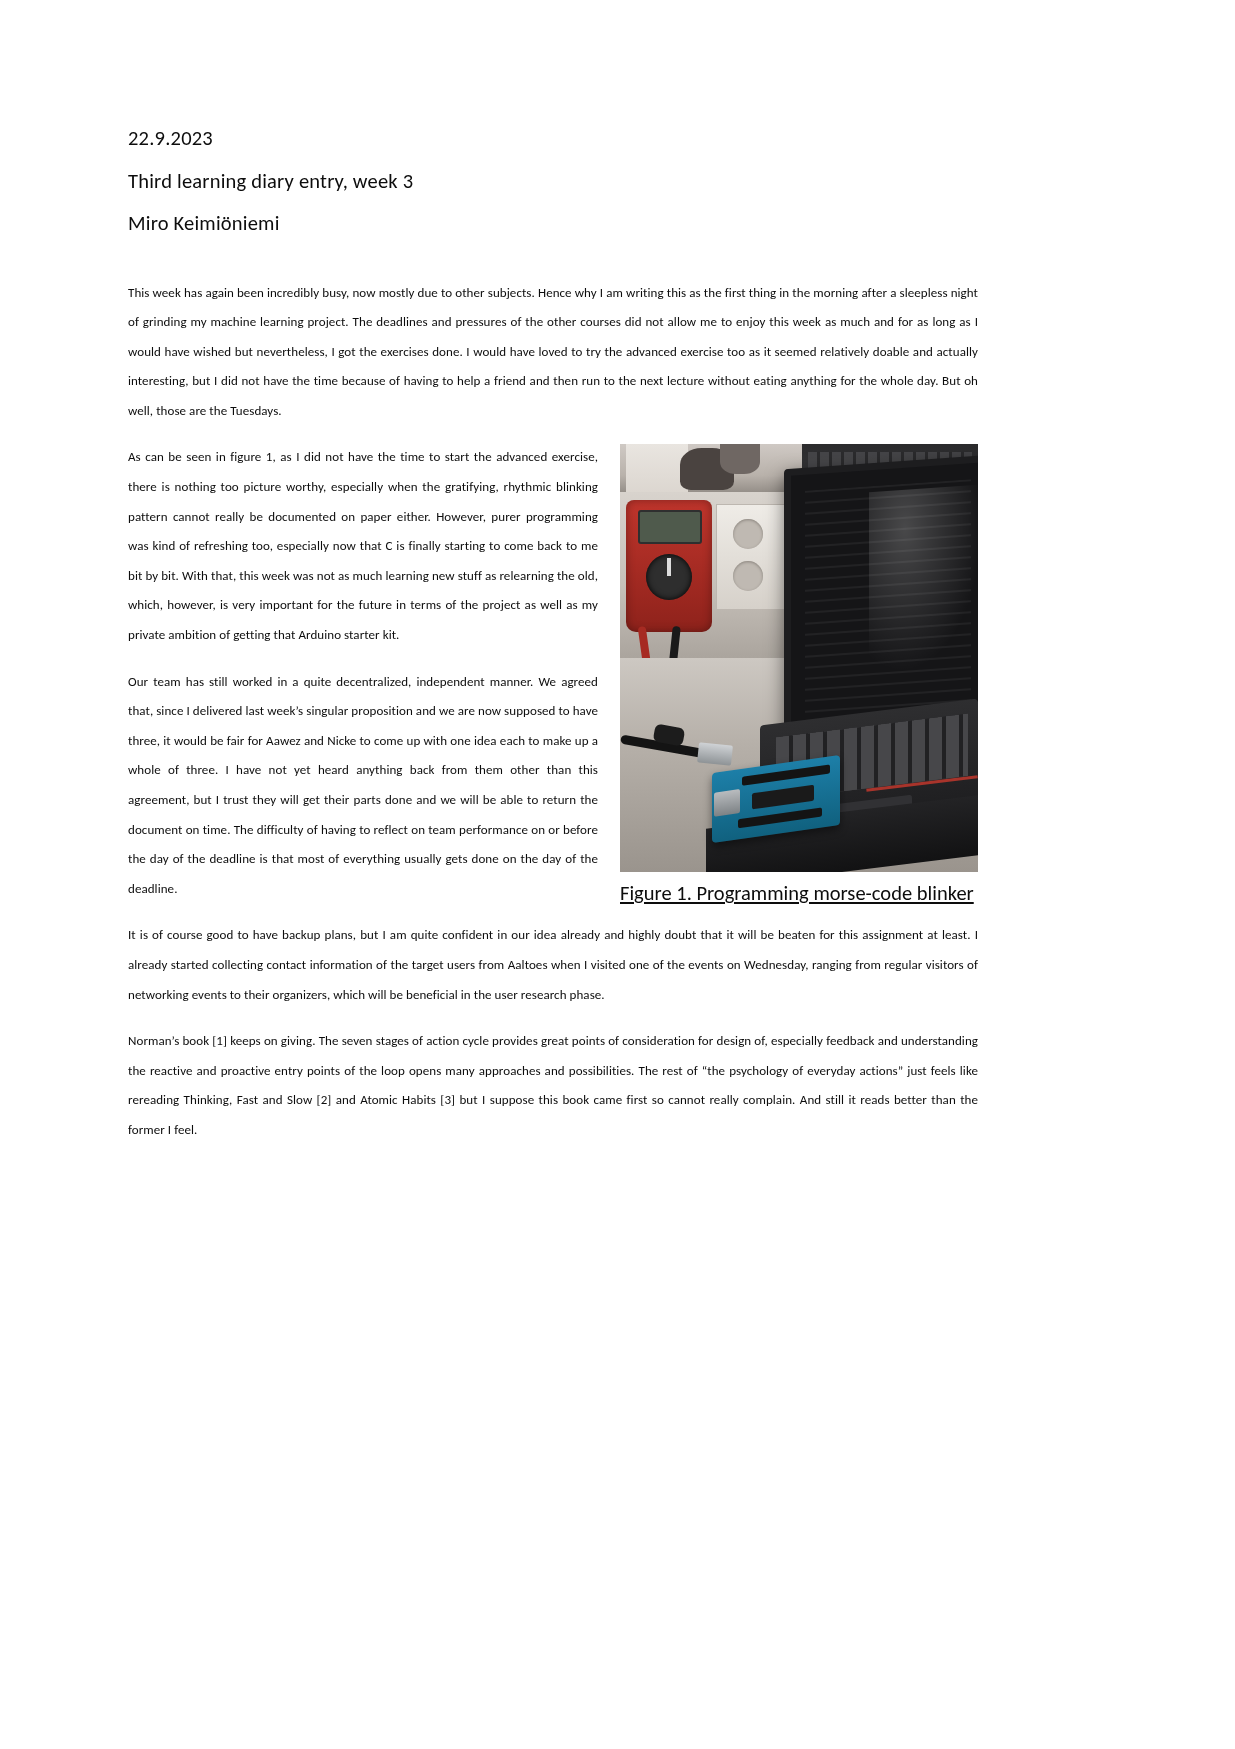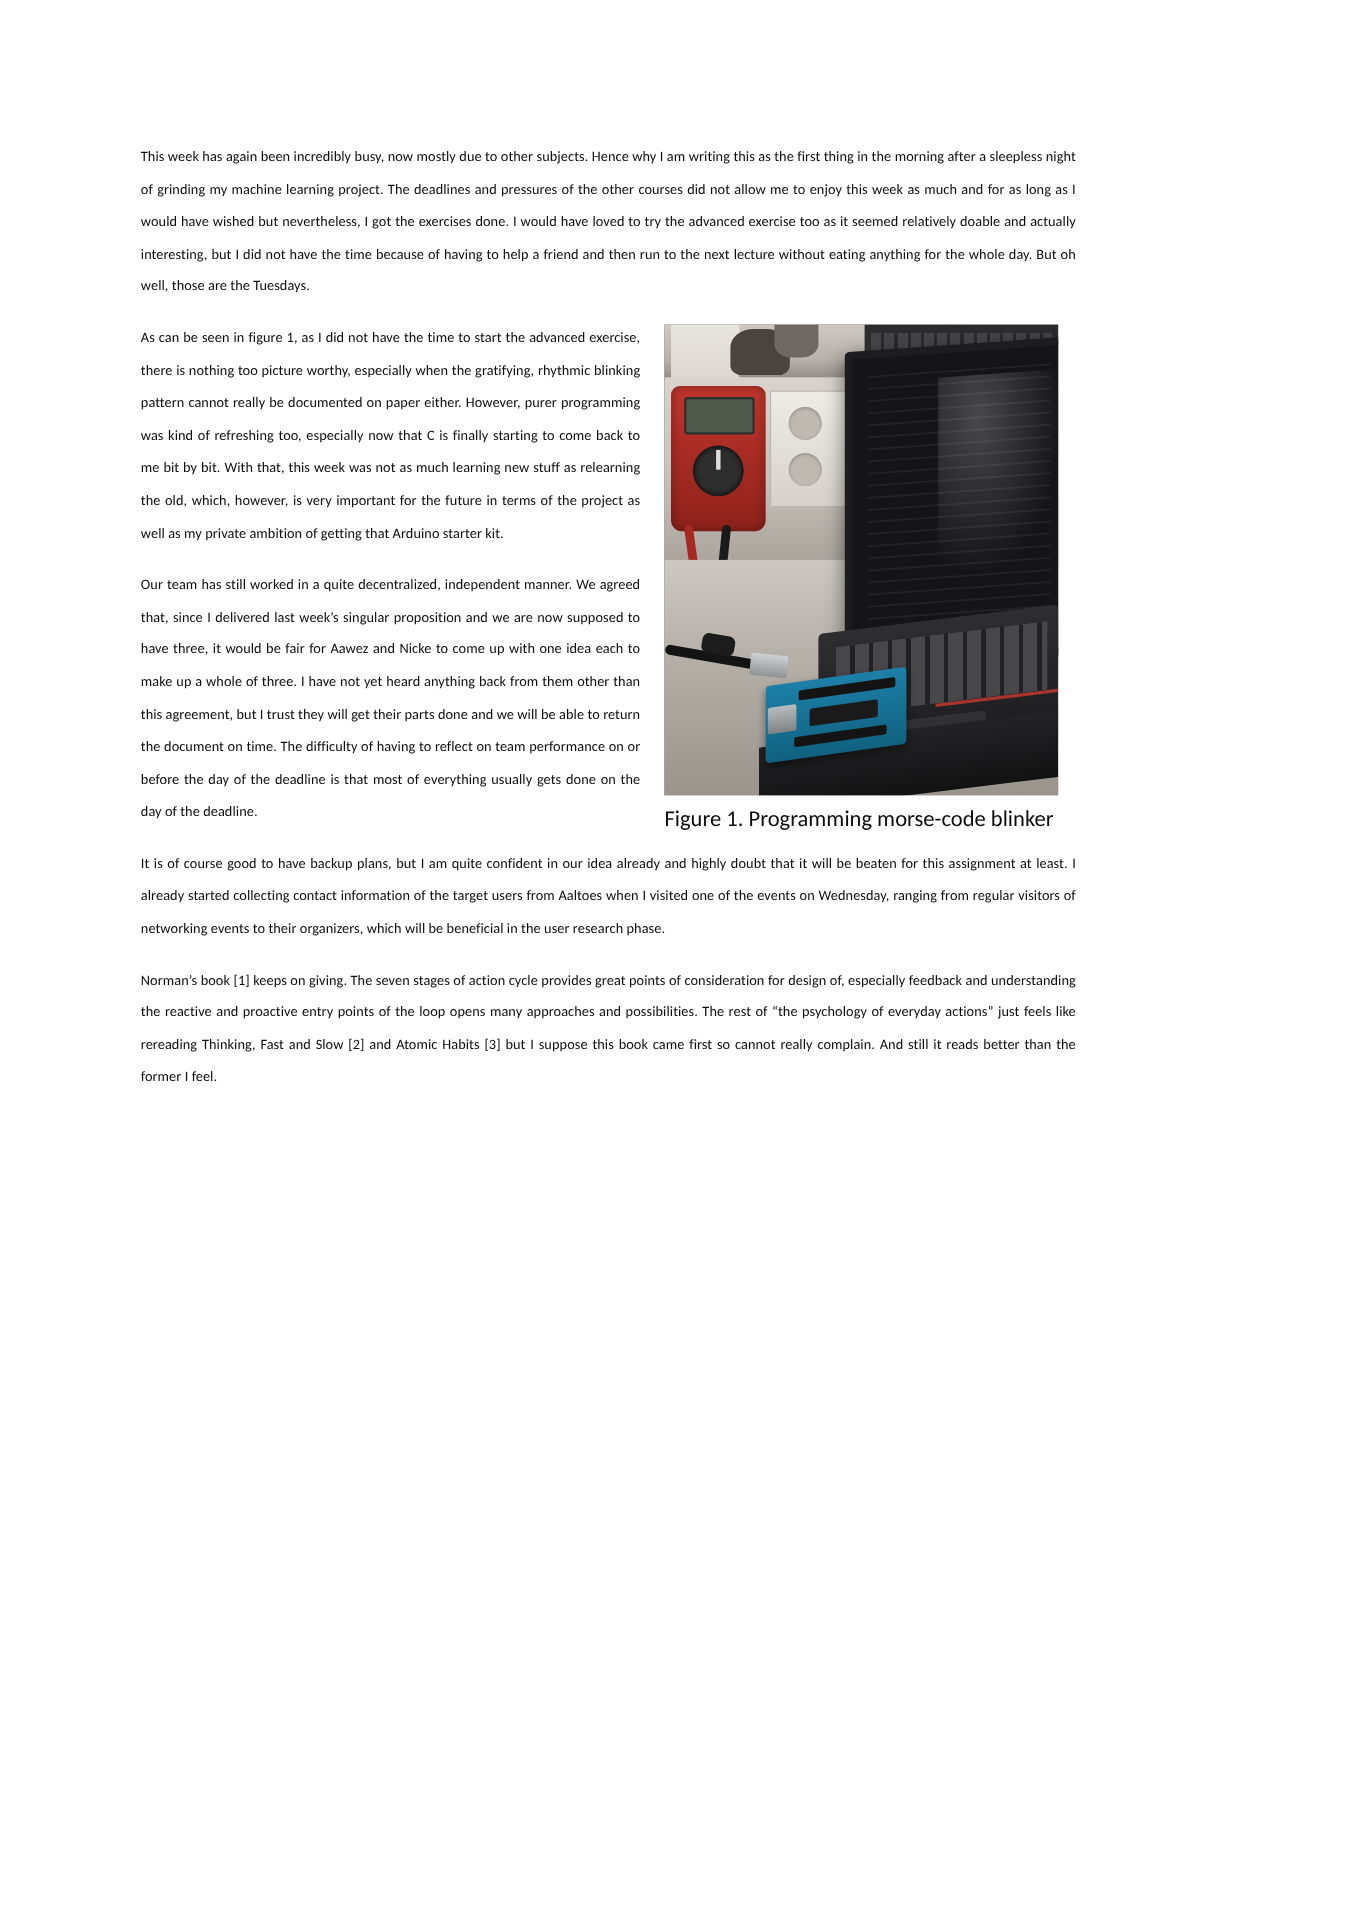--- a/index.html
+++ b/index.html
@@ -38,22 +38,23 @@
     line-height: 29.6px;
     text-align: justify;
     margin: 0 0 17px 0;
     letter-spacing: 0.005em;
     -webkit-hyphens: none;
     hyphens: none;
   }
   .figure {
     float: right;
     width: 358px;
-    margin: 2px 16px 6px 22px;
+    margin: 2px 0 6px 22px;
     shape-outside: margin-box;
+    text-decoration: underline;
   }
   .photo {
     width: 358px;
     height: 428px;
     position: relative;
     overflow: hidden;
     background: #6d6f71;
   }
   .caption {
     font-size: 20.5px;
@@ -217,20 +218,25 @@
     background: linear-gradient(180deg,#232325,#121213);
     transform: skewY(-7deg);
   }
 </style>
 </head>
 <body>
 
 <div class="page">
   <div class="content">
 
+    <div class="meta-block">
+      <div class="meta-line">22.9.2023</div>
+      <div class="meta-line">Third learning diary entry, week 3</div>
+      <div class="meta-line">Miro Keimiöniemi</div>
+    </div>
 
     <p class="body">This week has again been incredibly busy, now mostly due to other subjects. Hence why I am writing this as the first thing in the morning after a sleepless night of grinding my machine learning project. The deadlines and pressures of the other courses did not allow me to enjoy this week as much and for as long as I would have wished but nevertheless, I got the exercises done. I would have loved to try the advanced exercise too as it seemed relatively doable and actually interesting, but I did not have the time because of having to help a friend and then run to the next lecture without eating anything for the whole day. But oh well, those are the Tuesdays.</p>
 
     <div class="figure">
       <div class="photo">
         <div class="ph-layer ph-bg-top"></div>
         <div class="ph-layer ph-person"></div>
         <div class="ph-layer ph-person2"></div>
         <div class="ph-layer ph-person3"></div>
         <div class="ph-layer ph-kbd-top"></div>

